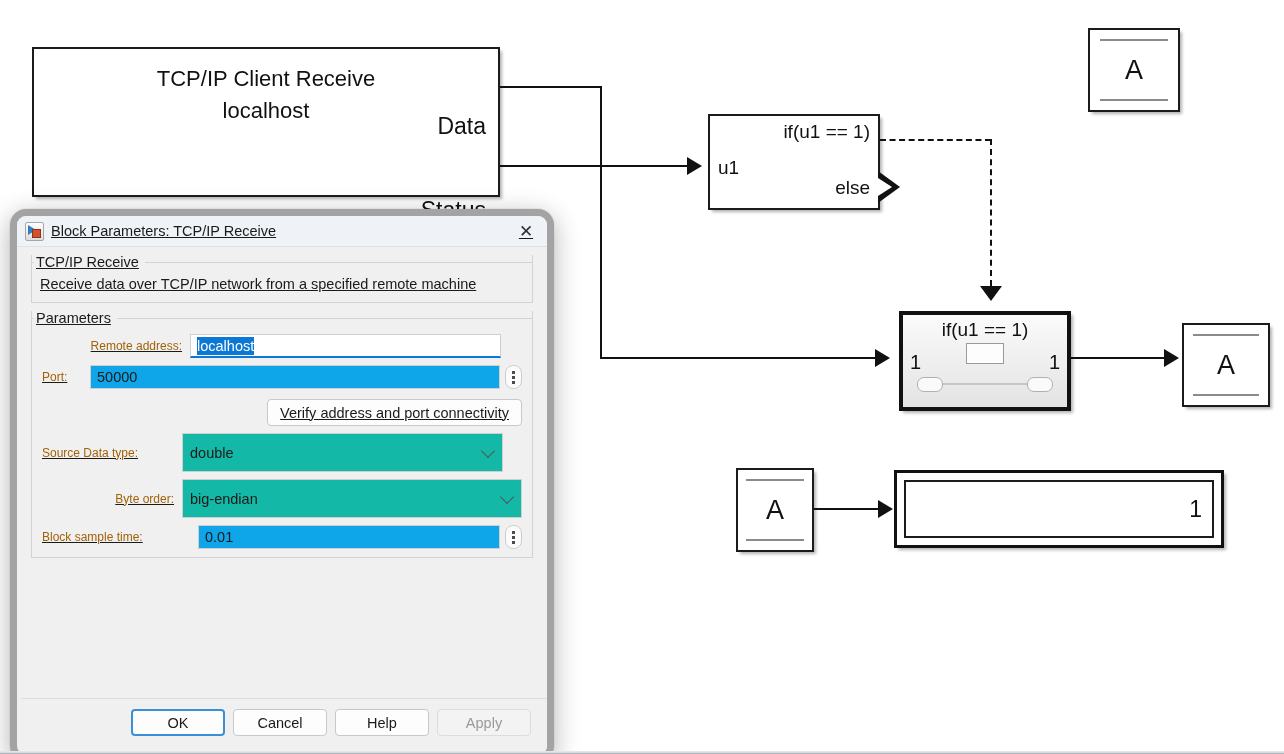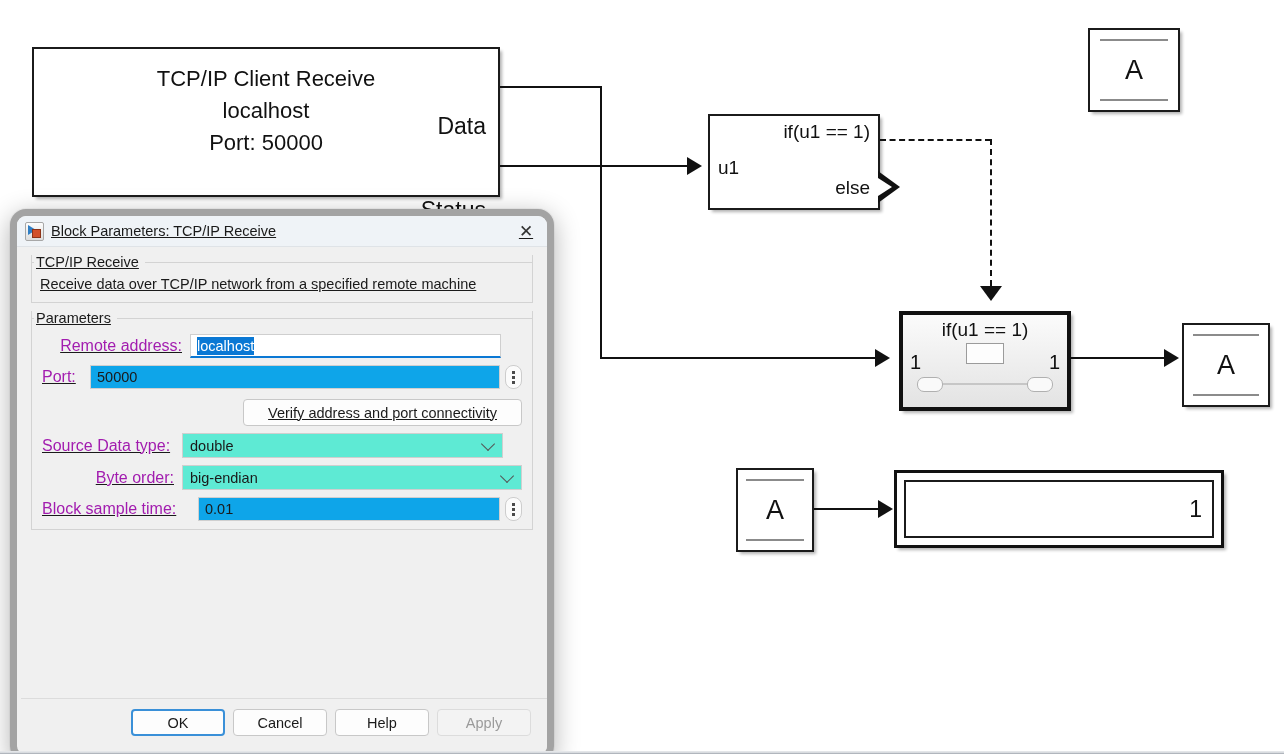--- a/index.html
+++ b/index.html
@@ -193,58 +193,58 @@
   .groupbox > .legend .ln  { flex: 1 1 auto; height: 1px; background: #d3d3d3; }
   .groupbox > .legend::before {
     content: ""; width: 2px; height: 1px; background: #d3d3d3;
   }
   .gb-desc { padding: 5px 6px 2px 8px; font-size: 14.5px; }
 
   .row {
     display: flex; align-items: center;
     margin: 7px 10px 0 10px;
   }
-  .row .label { text-align: right; font-size: 16px; color: #a21caf; white-space: nowrap; }
+  .row .label { text-align: right; font-size: 12px; color: #a16207; white-space: nowrap; }
   .field {
     position: relative; flex: 1 1 auto; height: 24px;
     background: #0ea5e9; border: 1px solid #cfcfcf;
     box-sizing: border-box;
   }
   .field .txt {
     position: absolute; left: 6px; top: 50%; transform: translateY(-50%);
     font-size: 14.5px; color: #1a1a1a;
   }
   .field.focused { border: 1px solid #cfcfcf; border-bottom: 2px solid #0a78d4; background: #ffffff; }
   .field .sel {
     background: #0a78d4; color: #ffffff; padding: 1px 0 1px 0;
   }
   .spin {
     width: 15px; height: 22px; margin-left: 5px; flex: 0 0 auto;
     border: 1px solid #cdcdcd; border-radius: 8px; background: #fbfbfb;
     display: flex; flex-direction: column; align-items: center; justify-content: center; gap: 2px;
   }
   .spin i { display: block; width: 3px; height: 3px; background: #4a4a4a; }
   .combo {
-    position: relative; flex: 1 1 auto; height: 25px;
-    background: #5eead4; border: 1px solid #cfcfcf; box-sizing: border-box;
+    position: relative; flex: 1 1 auto; height: 39px;
+    background: #14b8a6; border: 1px solid #cfcfcf; box-sizing: border-box;
   }
   .combo .txt { position: absolute; left: 7px; top: 50%; transform: translateY(-50%); font-size: 14.5px; }
   .combo .chev {
     position: absolute; right: 9px; top: 50%; width: 9px; height: 9px;
     border-right: 1.6px solid #555; border-bottom: 1.6px solid #555;
     transform: translateY(-70%) rotate(45deg);
   }
   .btn {
     display: inline-flex; align-items: center; justify-content: center;
     height: 26px; padding: 0 10px; font-size: 14.5px; color: #1a1a1a;
     background: #fdfdfd; border: 1px solid #c8c8c8; border-radius: 4px;
     box-sizing: border-box;
   }
   .verify-row { display: flex; justify-content: flex-end; margin: 10px 10px 0 10px; }
-  #verify-btn { height: 27px; padding: 0 24px; }
+  #verify-btn { height: 27px; padding: 0 12px; }
 
   .check-row { display: flex; align-items: center; margin: 10px 10px 0 12px; }
   .cbox {
     width: 14px; height: 14px; border: 1px solid #8d8d8d; border-radius: 2px;
     background: #fdfdfd; margin-right: 8px; flex: 0 0 auto;
   }
   .check-row .ctext { font-size: 14.5px; }
 
   #dlg-footer {
     position: absolute; left: 4px; right: 0; bottom: 0; height: 56px;
@@ -262,21 +262,20 @@
 <body>
 
 <div id="root">
 
   <div id="canvas">
 
     <div id="tcp-block" class="blk">
       <div class="body">
         <div>TCP/IP Client Receive</div>
         <div>localhost</div>
-        <div>Port: 50000</div>
       </div>
       <div class="blk-label port-data">Data</div>
       <div class="blk-label port-status">Status</div>
     </div>
 
     <div class="wire h" style="left:500px; top:86px; width:102px;"></div>
     <div class="wire v" style="left:600px; top:86px; height:273px;"></div>
     <div class="wire h" style="left:600px; top:357px; width:275px;"></div>
     <div class="arrow-r" style="left:875px; top:349px;"></div>
 

